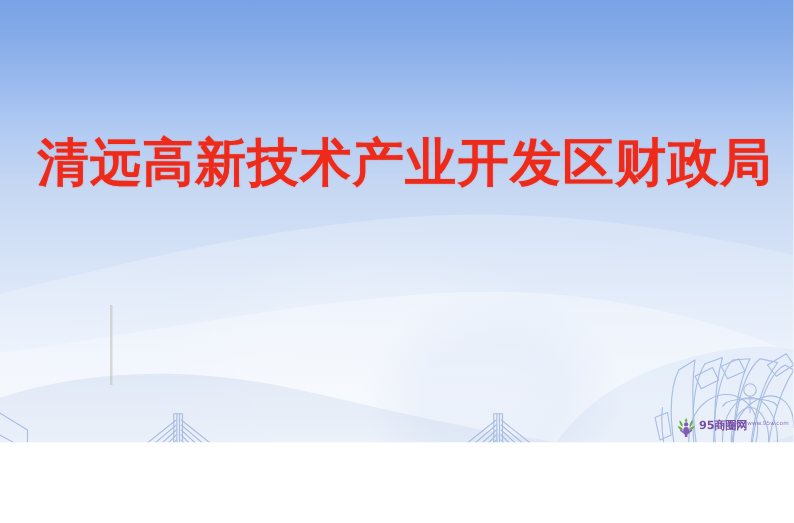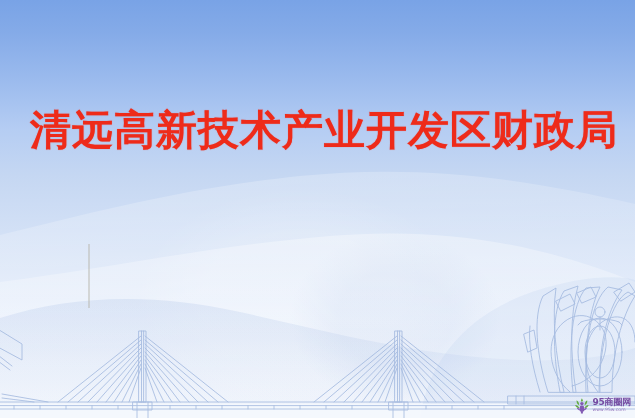--- a/index.html
+++ b/index.html
@@ -6,21 +6,21 @@
     margin: 0;
     padding: 0;
     background: #ffffff;
   }
   body {
     font-family: "Liberation Sans", "DejaVu Sans", sans-serif;
   }
   #banner {
     position: relative;
     width: 635px;
-    height: 418px;
+    height: 354px;
     overflow: hidden;
     
     background: linear-gradient(to bottom,
         #79a3e6 0%,
         #85abe8 8%,
         #9dbcee 20%,
         #b5cdf3 31%,
         #c5d7f2 42%,
         #cfdef5 52%,
         #dbe6f8 64%,
@@ -68,21 +68,20 @@
     right: 4px;
     bottom: 4px;
     display: flex;
     align-items: center;
     gap: 2px;
     opacity: 0.92;
   }
   #watermark .wm-icon { display: block; }
   #watermark .wm-text-wrap {
     display: flex;
-    flex-direction: column;
     line-height: 1;
   }
   #watermark .wm-name {
     font-family: "DejaVu Sans", sans-serif;
     font-size: 9px;
     font-weight: bold;
     color: #6e3f9c;
     letter-spacing: -0.2px;
   }
   #watermark .wm-url {

